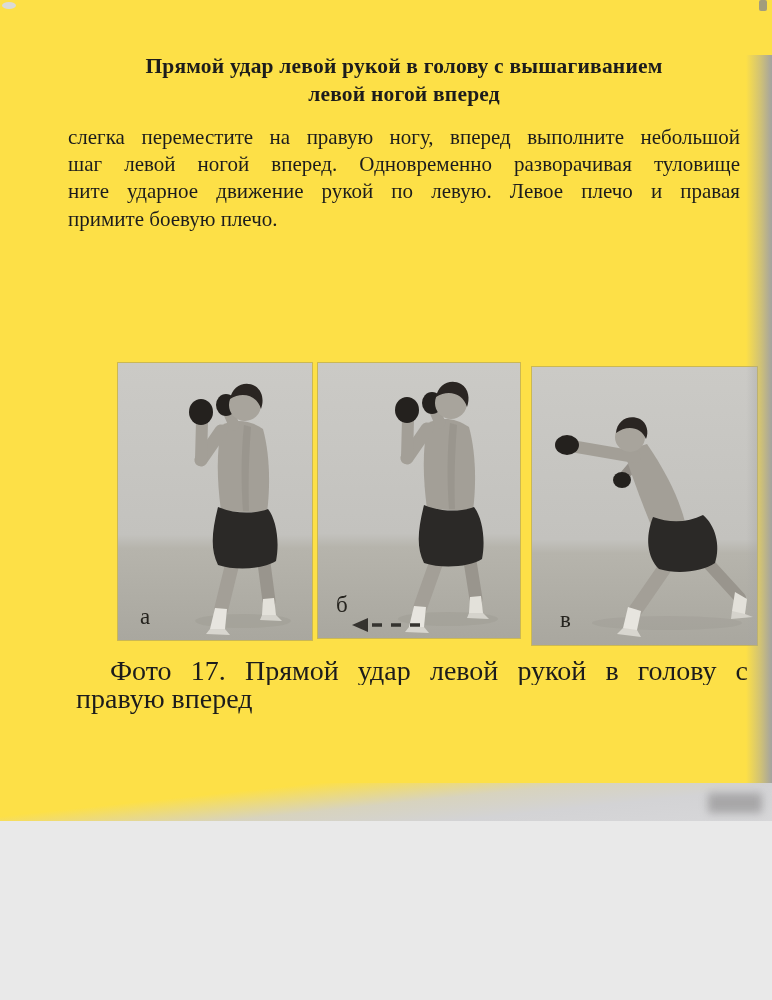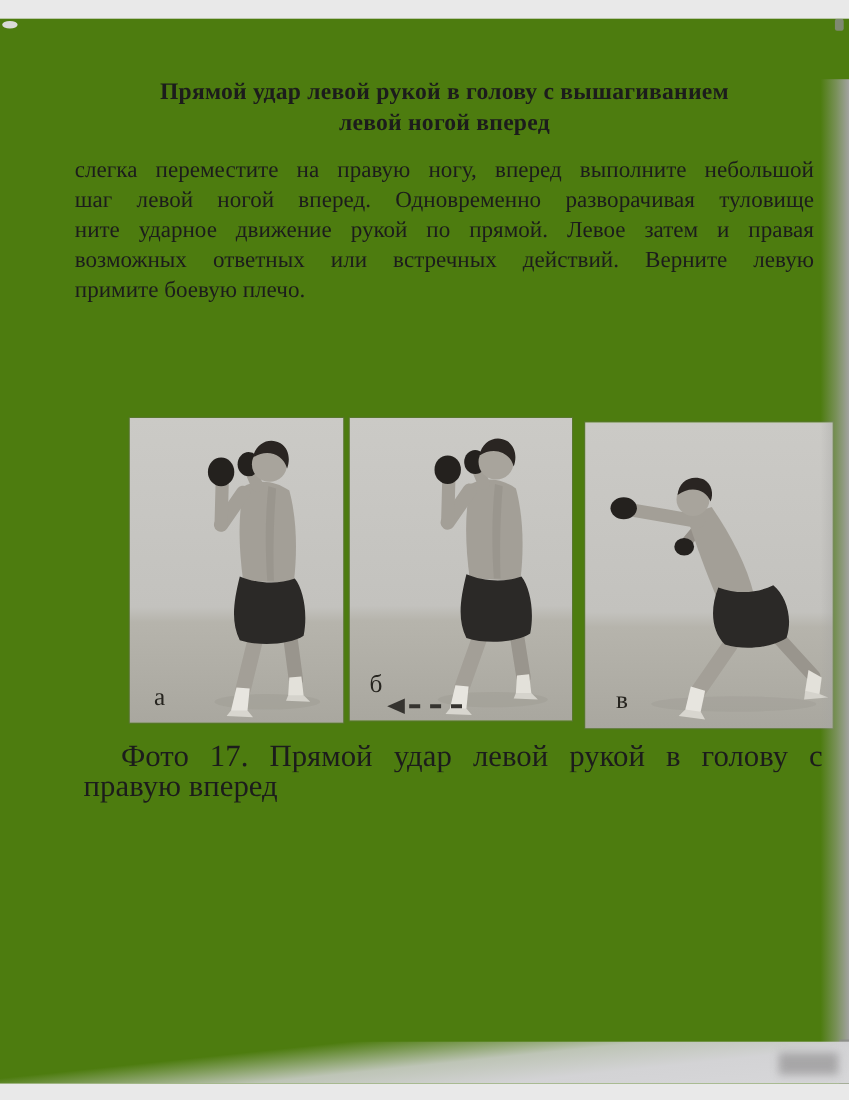--- a/index.html
+++ b/index.html
@@ -1,18 +1,18 @@
 <!DOCTYPE html>
 <html><head>
 <meta charset="utf-8">
 <style>
   html,body{margin:0;padding:0;background:#e9e9e9;}
   .sheet{
-    position:relative;width:772px;height:968px;margin:17px auto;
-    background:#4d7c0f;overflow:hidden;
+    position:relative;width:772px;height:821px;margin:0 auto;
+    background:#fde047;overflow:hidden;
     font-family:"Liberation Serif", serif;color:#1c1c1c;
   }
   
   .title{position:absolute;top:52px;left:70px;width:668px;text-align:center;
     font-weight:bold;font-size:21.5px;line-height:28px;letter-spacing:.2px;}
   
   .bodyblock{position:absolute;top:124px;left:68px;width:672px;
     font-size:21px;line-height:27.2px;}
   .bline{height:27.2px;overflow:hidden;text-align:justify;text-align-last:justify;}
   .bline.first{text-indent:34px;}
@@ -53,22 +53,21 @@
 
   <div class="title">
     <div data-bind="title.line1">Прямой удар левой рукой в голову с вышагиванием</div>
     <div data-bind="title.line2">левой ногой вперед</div>
   </div>
 
   <div class="bodyblock">
     <div data-bind-list="body.lines">
         <div class="bline">слегка переместите на правую ногу, вперед выполните небольшой</div>
         <div class="bline">шаг левой ногой вперед. Одновременно разворачивая туловище</div>
-        <div class="bline">ните ударное движение рукой по прямой. Левое затем и правая</div>
-        <div class="bline">возможных ответных или встречных действий. Верните левую</div>
+        <div class="bline">ните ударное движение рукой по левую. Левое плечо и правая</div>
         <div class="bline">примите боевую плечо.</div>
       </div>
   </div>
 
   <div class="photos">
 
     <div class="photo photo-a">
       <svg viewBox="0 0 194 277">
         <ellipse cx="125" cy="258" rx="48" ry="7" fill="#9d9b93" opacity="0.45"></ellipse>
         <line x1="146" y1="200" x2="151" y2="238" stroke="#99958d" stroke-width="13" stroke-linecap="round"></line>

